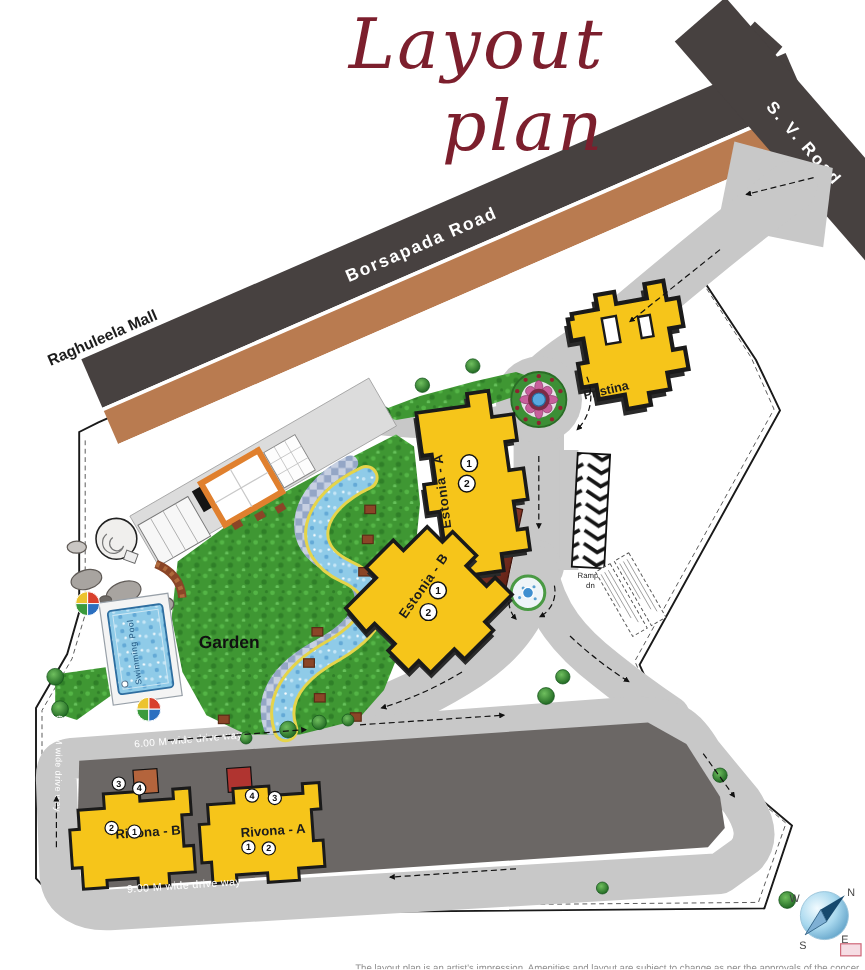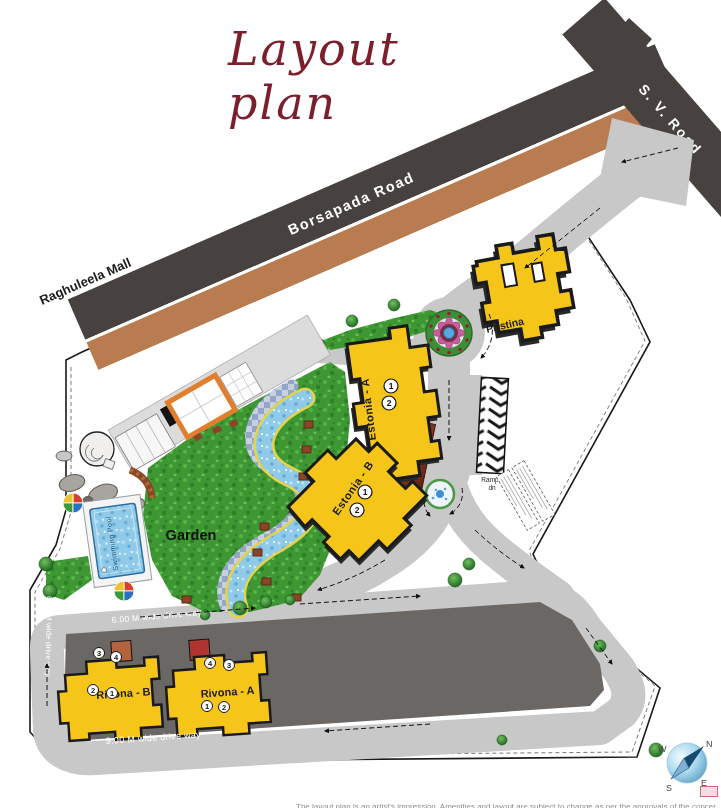--- a/index.html
+++ b/index.html
@@ -1,20 +1,20 @@
 <!DOCTYPE html>
 <html><head>
 <meta charset="utf-8">
 <style>
   html,body{margin:0;padding:0;background:#fff;}
   .stage{position:relative;width:721px;height:808px;background:#fff;overflow:hidden;
          font-family:"Liberation Sans",sans-serif;}
   .stage svg{position:absolute;left:0;top:0;}
-  .title{position:absolute;left:228px;top:22px;width:276px;text-align:left;
-         font-family:"DejaVu Serif",serif;font-style:italic;font-size:46px;
+  .title{position:absolute;left:228px;top:3px;width:276px;text-align:right;
+         font-family:"DejaVu Serif",serif;font-style:italic;font-size:58px;
          color:#7c1f2d;letter-spacing:2px;}
   .footer{position:absolute;left:296px;top:798px;width:420px;height:10px;overflow:hidden;}
   .footer span{display:block;transform:translateY(4px);font-size:8px;color:#8d8d8d;white-space:nowrap;}
   .logo-chip{position:absolute;left:700px;top:786px;width:16px;height:9px;
              border:1px solid #d06a7a;background:#f6dde4;}
   text{font-family:"Liberation Sans",sans-serif;}
 </style>
 </head>
 <body>
 

